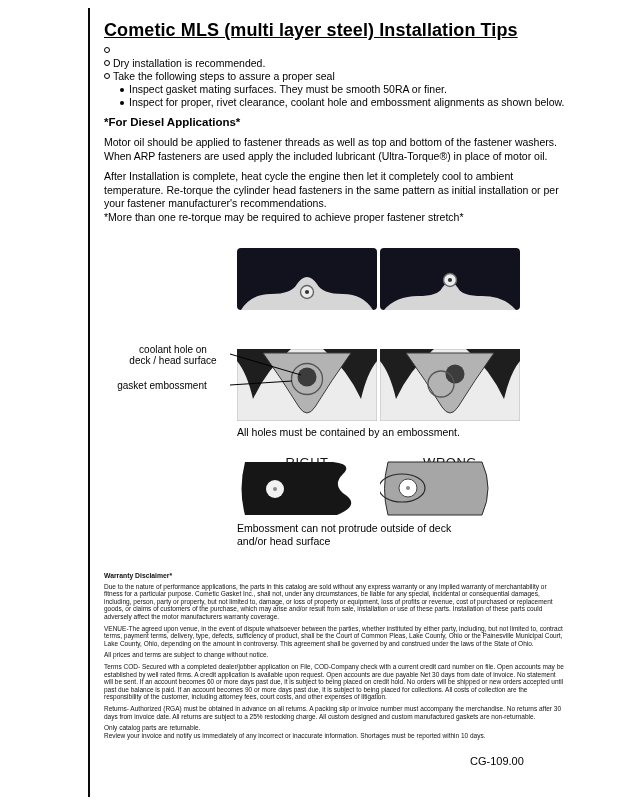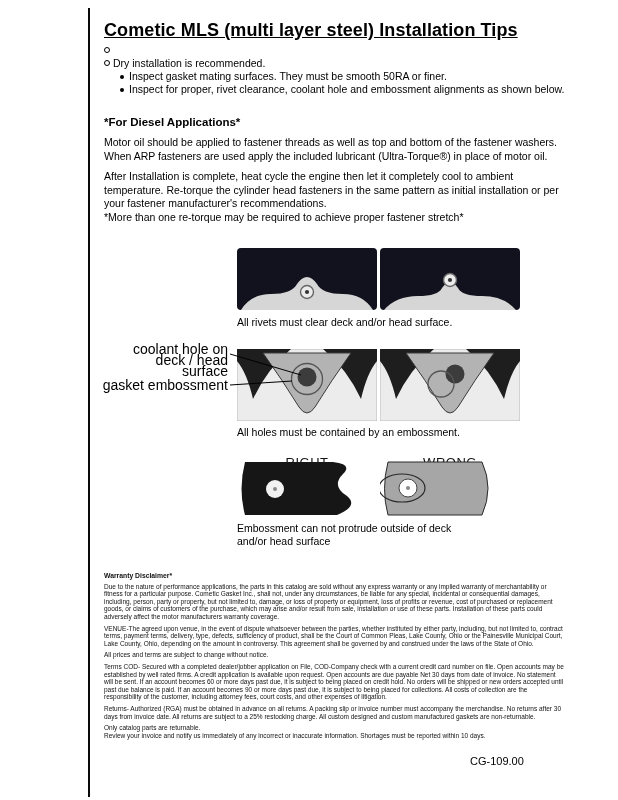--- a/index.html
+++ b/index.html
@@ -22,21 +22,21 @@
   .para{position:absolute;left:104px;width:470px;margin:0;font-size:10.5px;line-height:13.5px;}
   .p1{top:136px;}
   .p2{top:170px;}
   .p3{top:211px;}
   .diagrams{position:absolute;left:0;top:228px;width:618px;height:332px;}
   .dg-label{position:absolute;width:140px;text-align:center;font-size:13px;letter-spacing:.5px;color:#111;margin-top:15px;}
   .dg-img{position:absolute;width:140px;height:62px;}
   .dg-img.tall{height:72px;}
   .dg-img svg{display:block;width:100%;height:100%;}
   .dg-caption{position:absolute;left:237px;font-size:10.5px;line-height:12.5px;color:#000;width:310px;}
-  .annot{position:absolute;font-size:14px;line-height:11px;text-align:right;color:#000;}
+  .annot{position:absolute;font-size:10px;line-height:11px;text-align:center;color:#000;}
   .leader{position:absolute;left:0;top:0;width:618px;height:332px;pointer-events:none;}
   .legal{position:absolute;left:104px;top:572px;width:462px;font-size:6.5px;line-height:7.6px;color:#111;}
   .legal p{margin:0 0 4px 0;}
   .legal p.tight{margin-bottom:0;}
   .legal .legal-h{font-weight:bold;font-size:6.8px;margin-bottom:3px;}
   .footer{position:absolute;left:470px;top:755px;font-size:11px;color:#000;}
 </style>
 </head>
 <body>
 
@@ -44,20 +44,24 @@
 
 <h1 class="title">Cometic MLS (multi layer steel) Installation Tips</h1>
 
 <div class="tips">
   <div class="tip">
     <span class="bull"><span class="b-open"></span></span>
   </div>
   <div class="tip">
     <span class="bull"><span class="b-open"></span></span>
     <span>Dry installation is recommended.</span>
+  </div>
+  <div class="tip">
+    <span class="bull"><span class="b-open"></span></span>
+    <span>Take the following steps to assure a proper seal</span>
   </div>
   <div class="tip sub">
     <span class="bull"><span class="b-fill"></span></span>
     <span>Inspect gasket mating surfaces.  They must be smooth 50RA or finer.</span>
   </div>
   <div class="tip sub">
     <span class="bull"><span class="b-fill"></span></span>
     <span>Inspect for proper, rivet clearance, coolant hole and embossment alignments as shown below.</span>
   </div>
 </div>
@@ -81,21 +85,20 @@
     </svg>
   </div>
   <div class="dg-img" style="left:380px;top:20px;">
     <svg viewBox="0 0 140 62" xmlns="http://www.w3.org/2000/svg">
       <rect width="140" height="62" rx="4" fill="#12121e"></rect>
       <path d="M4,62 Q16,48 38,48 Q58,48 62,40 Q70,28 78,40 Q82,48 102,48 Q124,48 136,62 Z" fill="#d6d6d6"></path>
       <circle cx="70" cy="32" r="6.5" fill="#ececec" stroke="#666" stroke-width="1.4"></circle>
       <circle cx="70" cy="32" r="2.1" fill="#333"></circle>
     </svg>
   </div>
-  <div class="dg-caption" style="top:88px;">All rivets must clear deck and/or head surface.</div>
 
   <div class="dg-label" style="left:237px;top:104px;">RIGHT</div>
   <div class="dg-label" style="left:380px;top:104px;">WRONG</div>
 
   <div class="annot" style="left:118px;top:116px;width:110px;">
     <span>coolant hole on</span><br>
     <span>deck / head surface</span>
   </div>
   <div class="annot" style="left:96px;top:152px;width:132px;">
     <span>gasket embossment</span>

